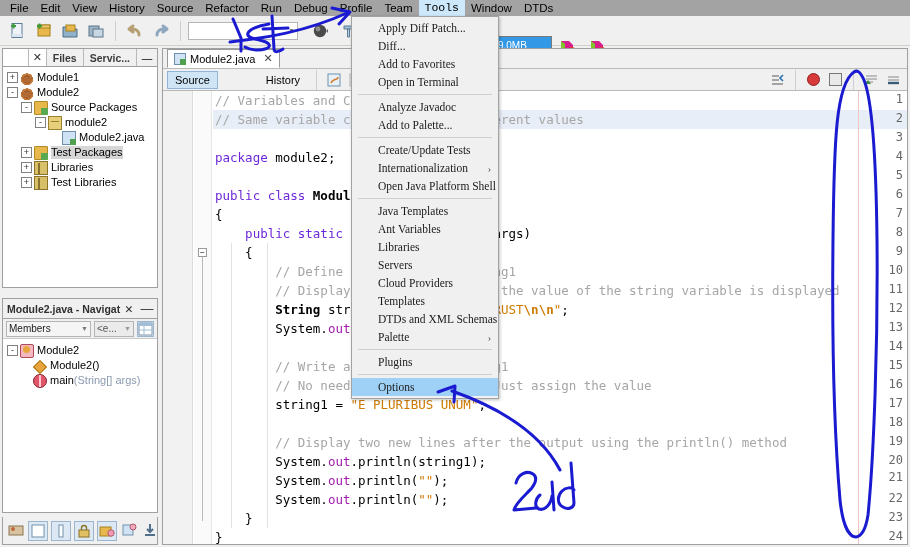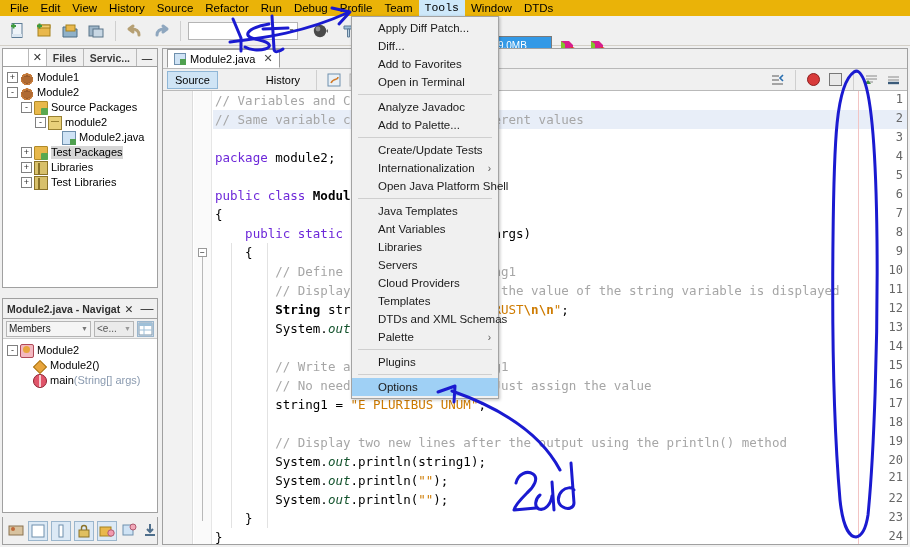--- a/index.html
+++ b/index.html
@@ -9,21 +9,21 @@
     font-size: 11px;
     background:#f0f0f0;
     color:#000;
     position:relative;
   }
   .app { position:relative; width:910px; height:547px; background:#f0f0f0; }
 
   
   .menubar {
     position:absolute; left:0; top:0; width:910px; height:16px;
-    background:#eab308; display:flex; align-items:center;
+    background:#a3a3a3; display:flex; align-items:center;
     padding-left:4px; font-size:11.5px;
   }
   .menubar .mi { padding:1px 6px; line-height:14px; white-space:nowrap; cursor:default; }
   .menubar .mi.active { background:#cde8fa;font-family:Liberation Mono, monospace; }
 
   
   .toolbar {
     position:absolute; left:0; top:16px; width:910px; height:30px;
     background:#f0f0f0; border-bottom:1px solid #d4d0c8;
     display:flex; align-items:center; padding-left:6px; gap:2px;
@@ -148,32 +148,32 @@
   .fold-box { position:absolute; width:9px; height:9px; border:1px solid #999; background:#fff;
               font-size:8px; line-height:7px; text-align:center; color:#333; }
   .fold-line { position:absolute; width:1px; background:#b9b9b9; }
   .ind-guide { position:absolute; width:1px; background:#e2e2e2; }
 
   .c-cmt { color:#a6a6a6; }
   .c-kw  { color:#6d28d9; }
   .c-cls { color:#000; font-weight:bold; }
   .c-str { color:#ce7b00; }
   .c-esc { color:#ce7b00; font-weight:bold; }
-  .c-fld { color:#14532d; font-style:italic; }
+  .c-fld { color:#a21caf; }
   .c-txt { color:#000; }
 
   
   .popup {
     position:absolute; left:351px; top:16px; width:148px;
     background:#f0f0f0; border:1px solid #a3a3a3;
     box-shadow:1px 1px 3px rgba(0,0,0,.25);
     padding:2px 0; font-size:11.5px; z-index:40;
   }
   .pitem { height:18px; display:flex; align-items:center; padding:0 8px 0 26px;
-           white-space:nowrap; position:relative; color:#1a1a1a; }
+           white-space:nowrap; position:relative; color:#1a1a1a;font-family:Liberation Serif, serif; }
   .pitem.sel { background:#9fd0f5; }
   .pitem .sub { position:absolute; right:7px; color:#555; font-size:10px; }
   .psep { height:1px; background:#cfcfcf; margin:3px 6px; }
 
   
   .ink { position:absolute; left:0; top:0; width:910px; height:547px;
          pointer-events:none; z-index:60; }
 </style>
 </head>
 <body>

